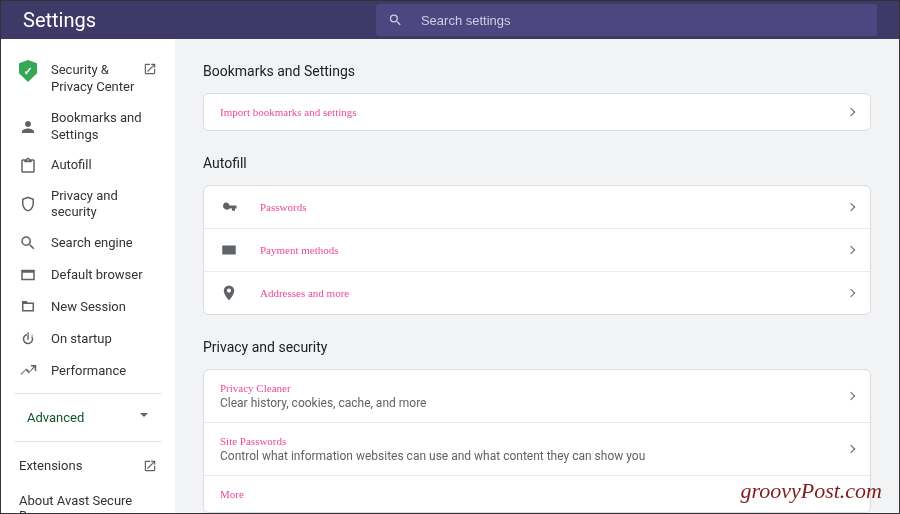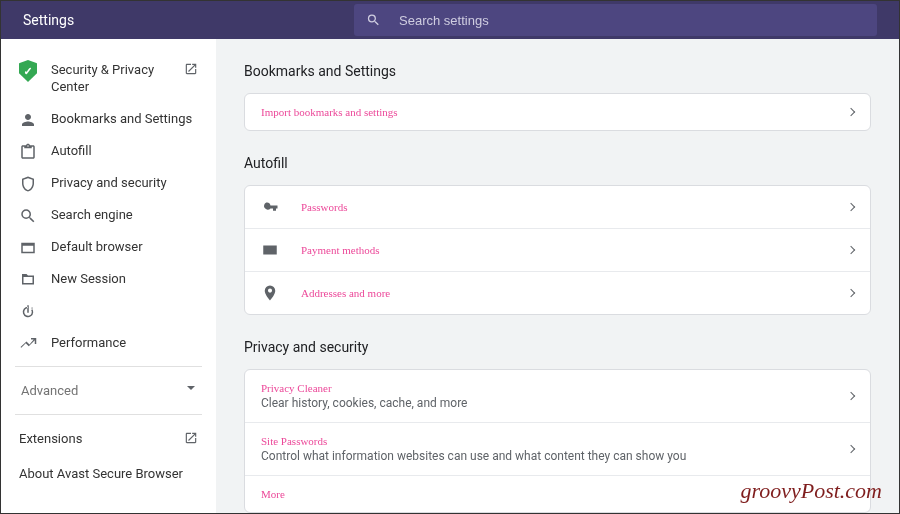--- a/index.html
+++ b/index.html
@@ -6,52 +6,52 @@
 body {
   font-family: -apple-system, BlinkMacSystemFont, "Segoe UI", Roboto, Arial, sans-serif;
   width: 900px; height: 514px; overflow: hidden;
   background: #fff;
   border: 1px solid #333;
 }
 .header {
   background: #3f3968; height: 38px;
   display: flex; align-items: center; padding: 0 22px;
 }
-.header-title { color: #fff; font-size: 14px; margin-right: 280px; }
+.header-title { color: #fff; font-size: 20px; margin-right: 280px; }
 .search-box {
   background: #4d4680; height: 32px; width: 530px;
   border-radius: 3px; display: flex; align-items: center;
   padding: 0 12px;
 }
 .search-box svg { width: 16px; height: 16px; fill: #cfcde0; margin-right: 18px; }
 .search-box input {
   background: transparent; border: none; outline: none;
   color: #cfcde0; font-size: 13px; width: 100%;
 }
 .search-box input::placeholder { color: #cfcde0; }
 .body { display: flex; height: calc(100% - 38px); }
 .sidebar {
-  width: 215px; padding: 15px 0 0 0;
+  width: 174px; padding: 15px 0 0 0;
   border-right: none;
 }
 .sidebar-item {
   display: flex; align-items: center;
   padding: 6px 18px; cursor: pointer;
   font-size: 13px; color: #333;
   min-height: 32px;
 }
 .sidebar-item.top { align-items: flex-start; padding-top: 8px; padding-bottom: 8px; }
 .sidebar-item .sicon { width: 18px; height: 18px; margin-right: 14px; display:flex; align-items:center; justify-content:center; flex-shrink:0; }
 .sidebar-item .sicon svg { width: 18px; height: 18px; fill: #5f6368; }
 .sidebar-item .lbl { flex: 1; line-height: 1.3; }
 .sidebar-item .ext { width:14px; height:14px; fill:#5f6368; }
 .divider { height:1px; background:#e0e0e0; margin: 6px 14px; }
 .advanced {
   display:flex; align-items:flex-start; justify-content:space-between;
-  padding: 10px 20px; font-size: 13px; color:#737373; cursor:pointer;
+  padding: 10px 26px; font-size: 13px; color:#14532d; cursor:pointer;
 }
 .advanced svg { width:10px; height:10px; fill:#5f6368; }
 .bottom-item {
   display:flex; align-items:center; justify-content:space-between;
   padding: 10px 18px; font-size: 13px; color:#333; cursor:pointer;
 }
 .bottom-item svg { width:14px; height:14px; fill:#5f6368; }
 .main { flex:1; background:#f1f3f4; padding: 24px 28px; overflow-y:auto; }
 .section-title { font-size: 14px; color:#202124; margin-bottom: 14px; }
 .card {
@@ -161,20 +161,21 @@
         </span>
       <span class="lbl">New Session</span>
     </div>
 
     <div class="sidebar-item">
       <span class="sicon">
           <svg viewBox="0 0 24 24">
             <path d="M13 3h-2v10h2V3zm4.83 2.17l-1.42 1.42A7 7 0 1112 5v2a5 5 0 104.24 2.34l1.59-1.17z"></path>
           </svg>
         </span>
+      <span class="lbl">On startup</span>
     </div>
 
     <div class="sidebar-item">
       <span class="sicon">
           <svg viewBox="0 0 24 24">
             <path d="M3 17l6-6 4 4 8-8v5h2V4h-7v2h3.59L14 12.59l-4-4L2 16l1 1z"></path>
           </svg>
         </span>
       <span class="lbl">Performance</span>
     </div>

